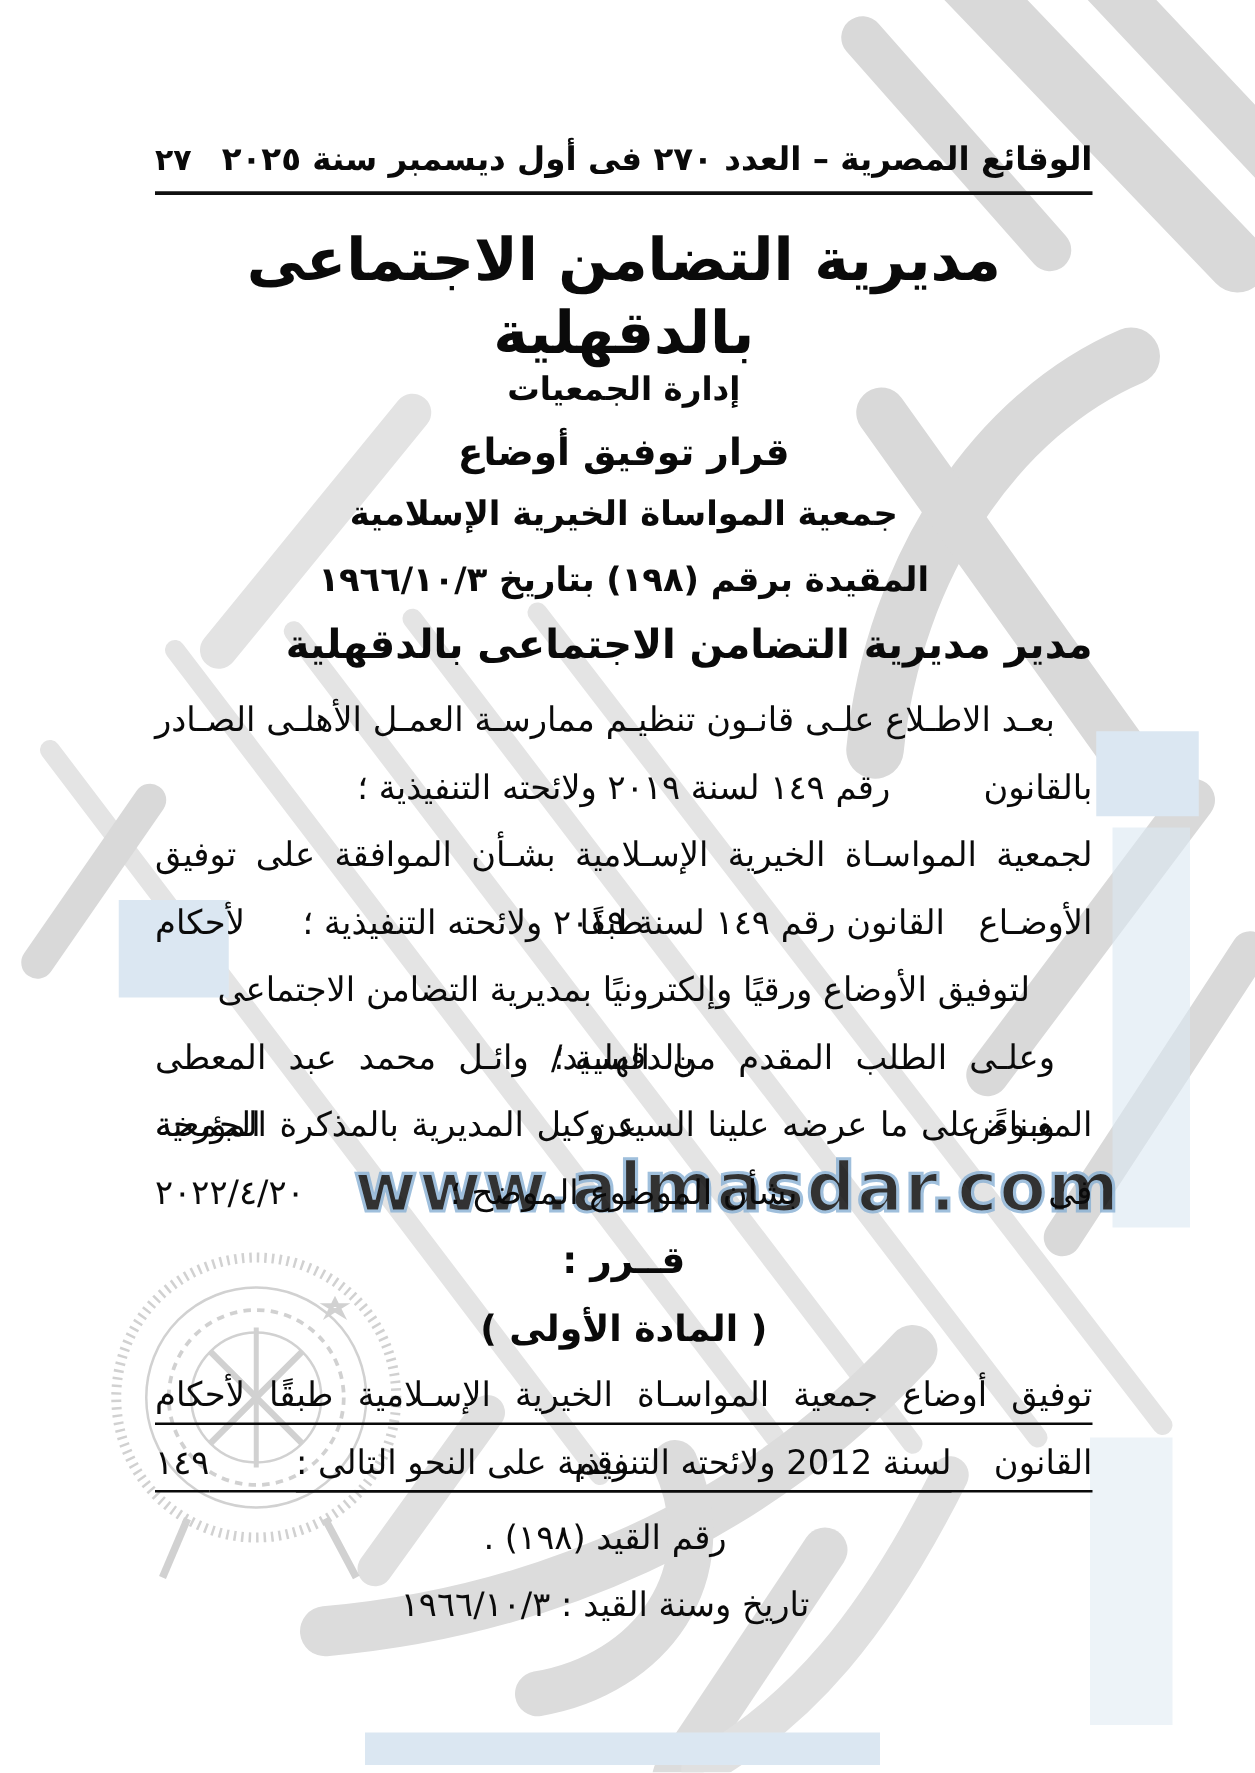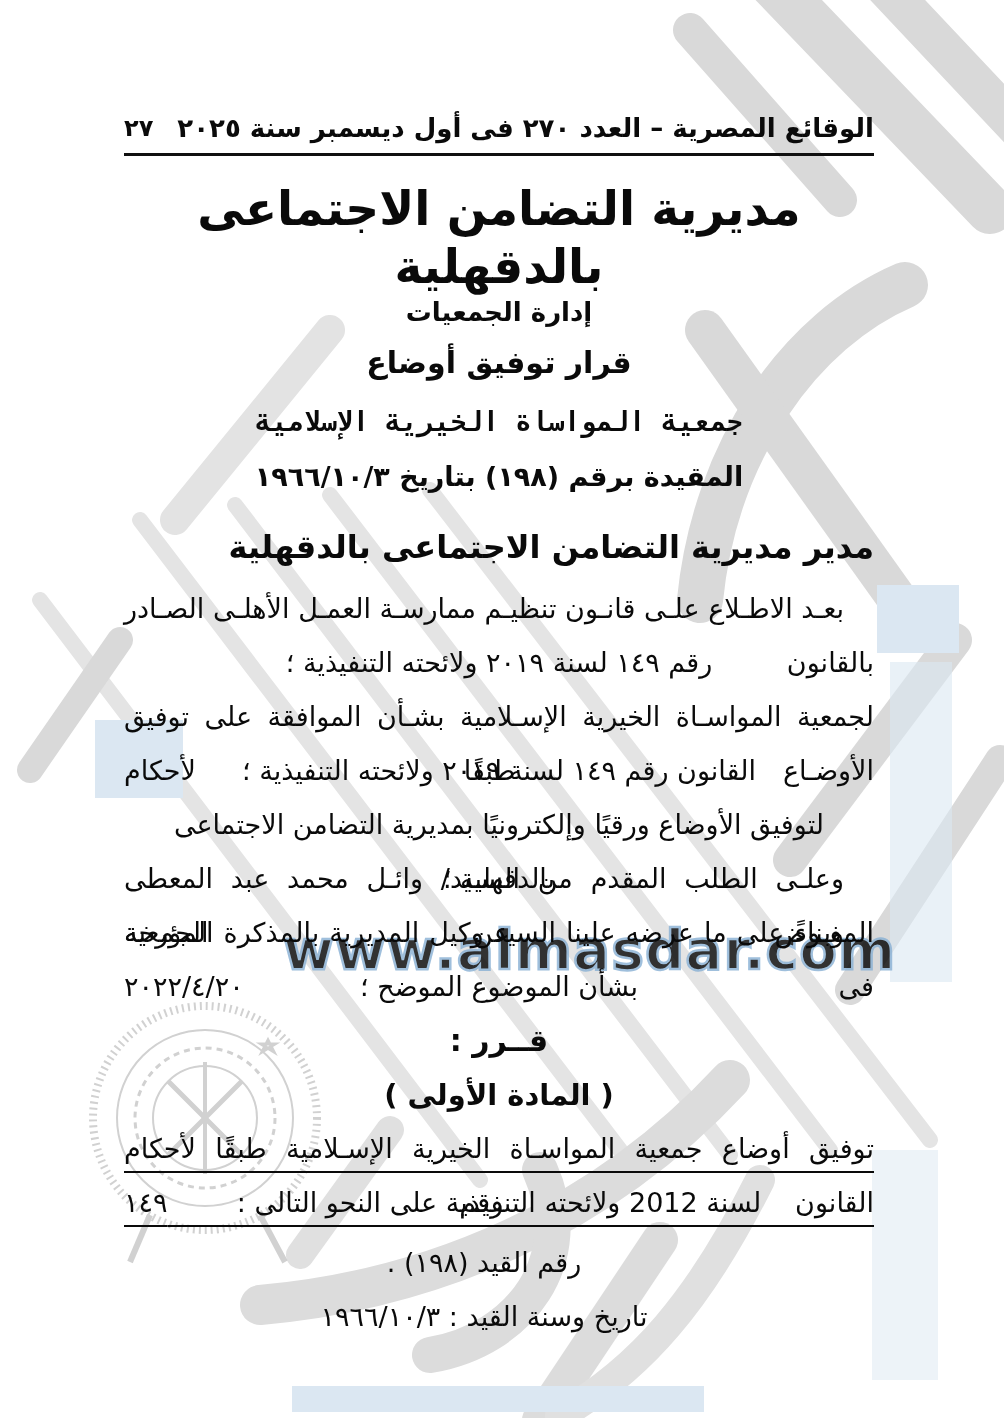--- a/index.html
+++ b/index.html
@@ -20,23 +20,23 @@
     font-family:"DejaVu Sans","Liberation Sans",sans-serif;white-space:nowrap;
   }
   .content{position:relative;z-index:2;}
   .header-row{display:flex;justify-content:space-between;align-items:flex-end;height:36px;}
   .gazette-title{font-size:26px;line-height:36px;font-weight:bold;}
   .page-number{font-size:24px;line-height:36px;font-weight:bold;text-align:center;}
   .rule{border:none;border-top:3px solid #101010;margin:7px 0 0 0;}
   .h-directorate{margin-top:24px;font-size:47px;line-height:58px;font-weight:bold;text-align:center;}
   .h-dept{font-size:26px;line-height:32px;font-weight:bold;text-align:center;}
   .h-decision{margin-top:16px;font-size:30px;line-height:38px;font-weight:bold;text-align:center;}
-  .h-assoc{margin-top:24px;font-size:27px;line-height:36px;font-weight:bold;text-align:center;font-family:Liberation Mono, monospace;}
+  .h-assoc{margin-top:12px;font-size:27px;line-height:36px;font-weight:bold;text-align:center;}
   .h-reg{margin-top:16px;font-size:27px;line-height:38px;font-weight:bold;text-align:center;}
-  .h-issuer{margin-top:28px;font-size:32px;line-height:46px;font-weight:bold;}
+  .h-issuer{margin-top:8px;font-size:32px;line-height:46px;font-weight:bold;}
   .body-block{margin-top:12px;}
   .wrapline{font-size:27px;line-height:54px;height:54px;}
   .just{text-align:justify;text-align-last:justify;white-space:normal;}
   .right{text-align:center;}
   .ind{text-indent:30px;}
   .u{text-decoration:underline;text-underline-offset:13px;text-decoration-thickness:2px;}
   .decision-word{font-size:30px;font-weight:bold;line-height:54px;height:54px;text-align:center;}
   .article-heading{font-size:29px;font-weight:bold;line-height:54px;height:54px;text-align:center;}
   .records{margin-top:6px;}
 </style>

